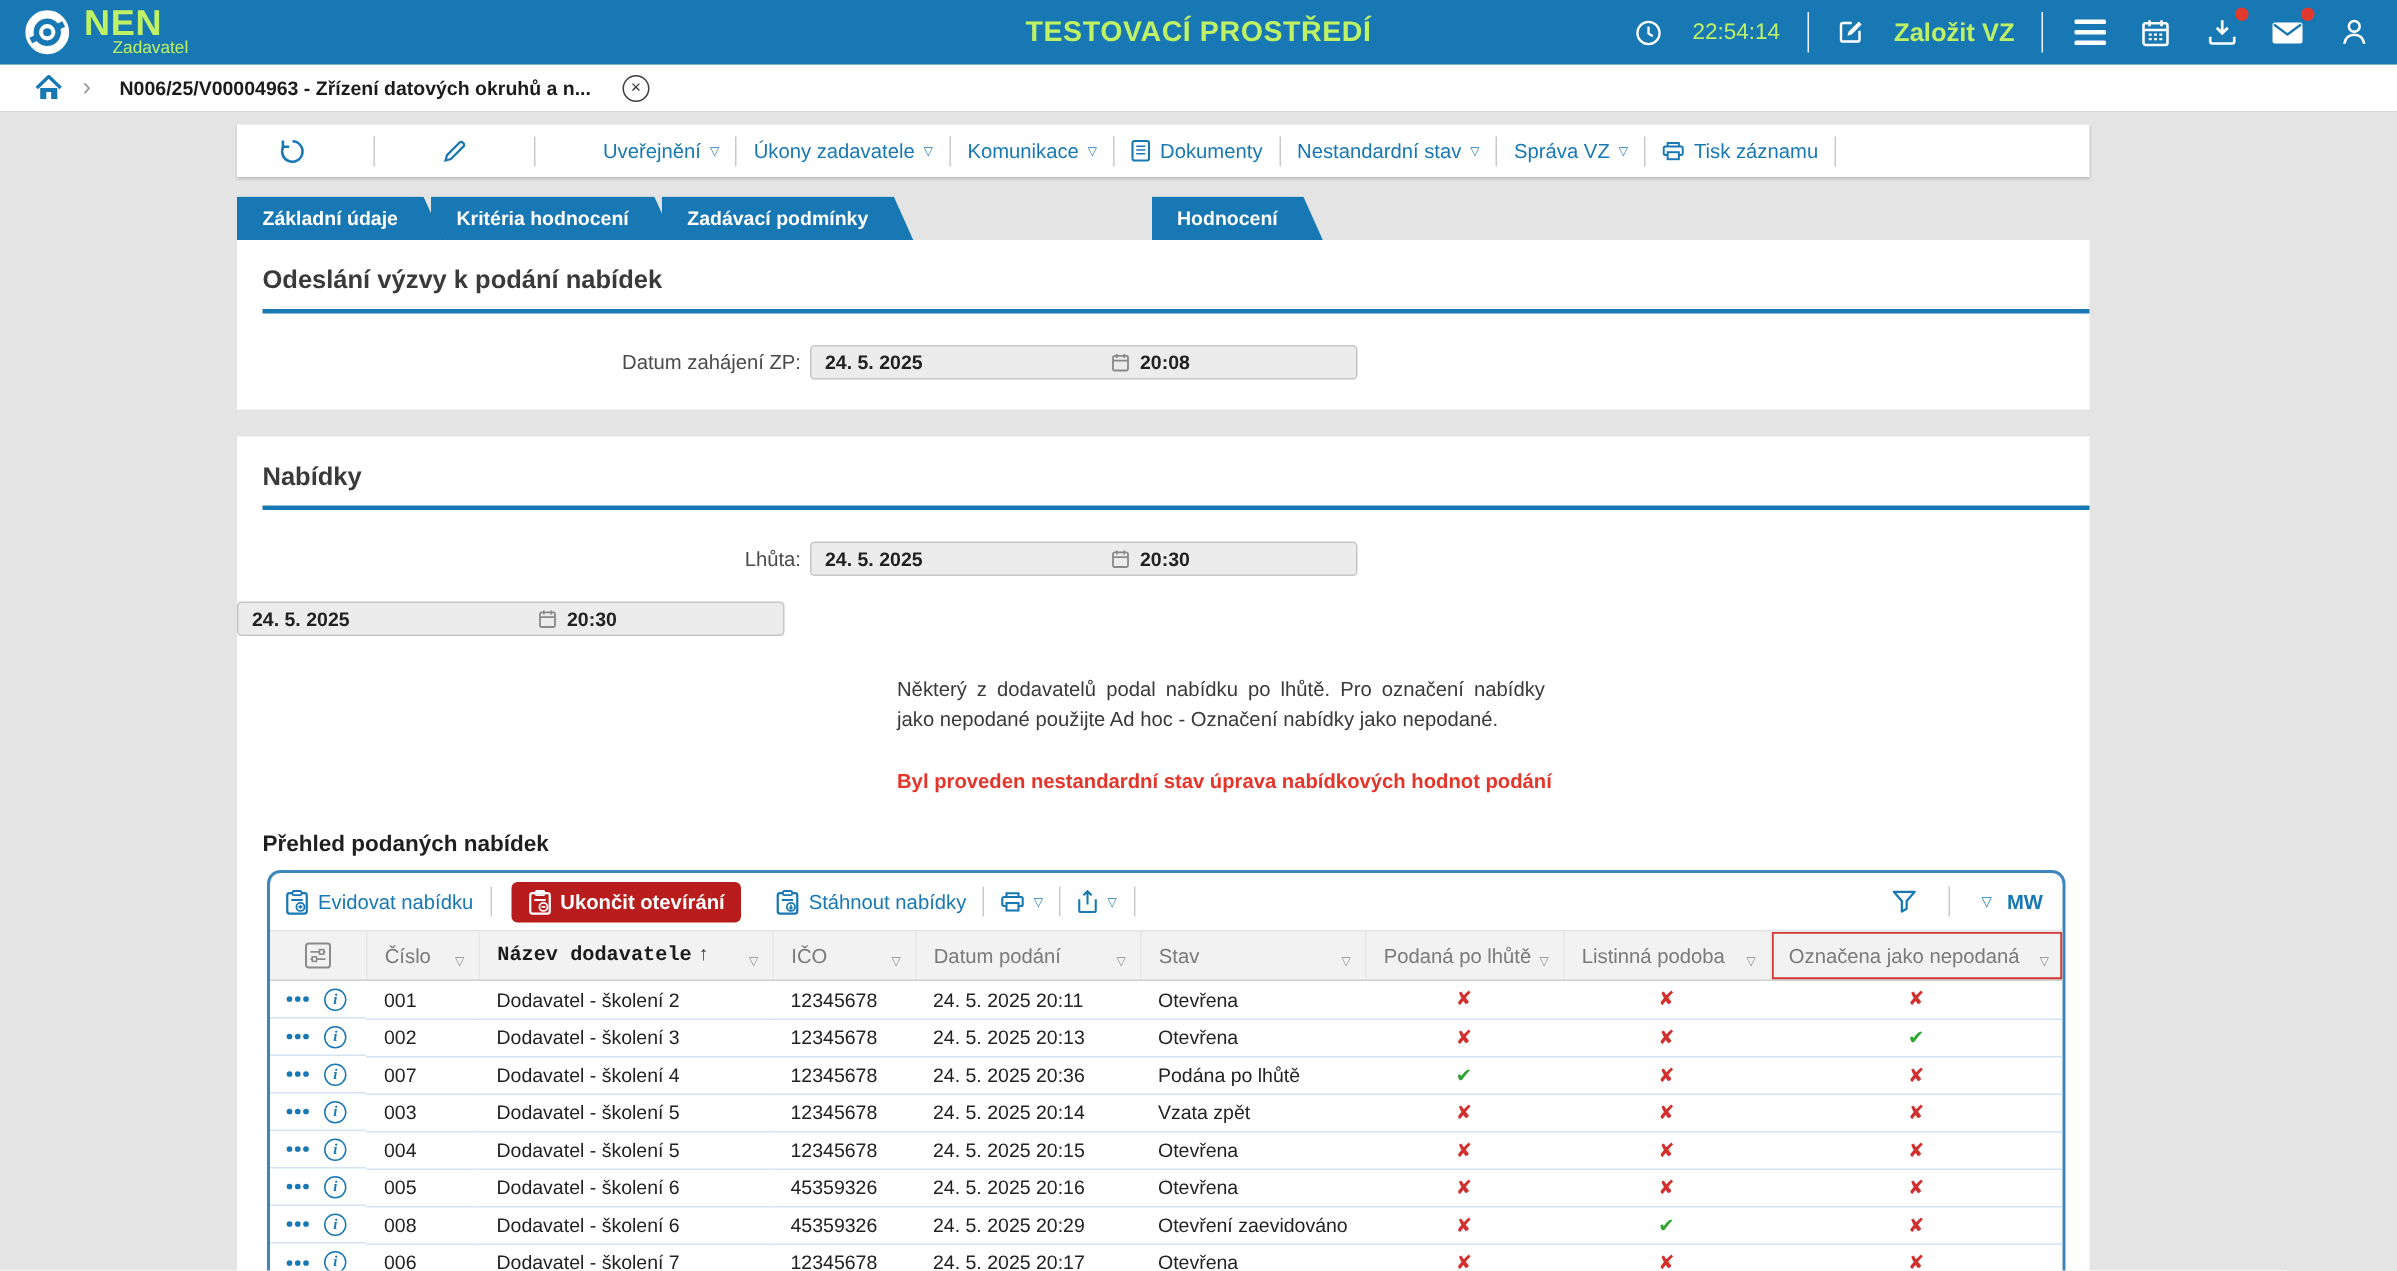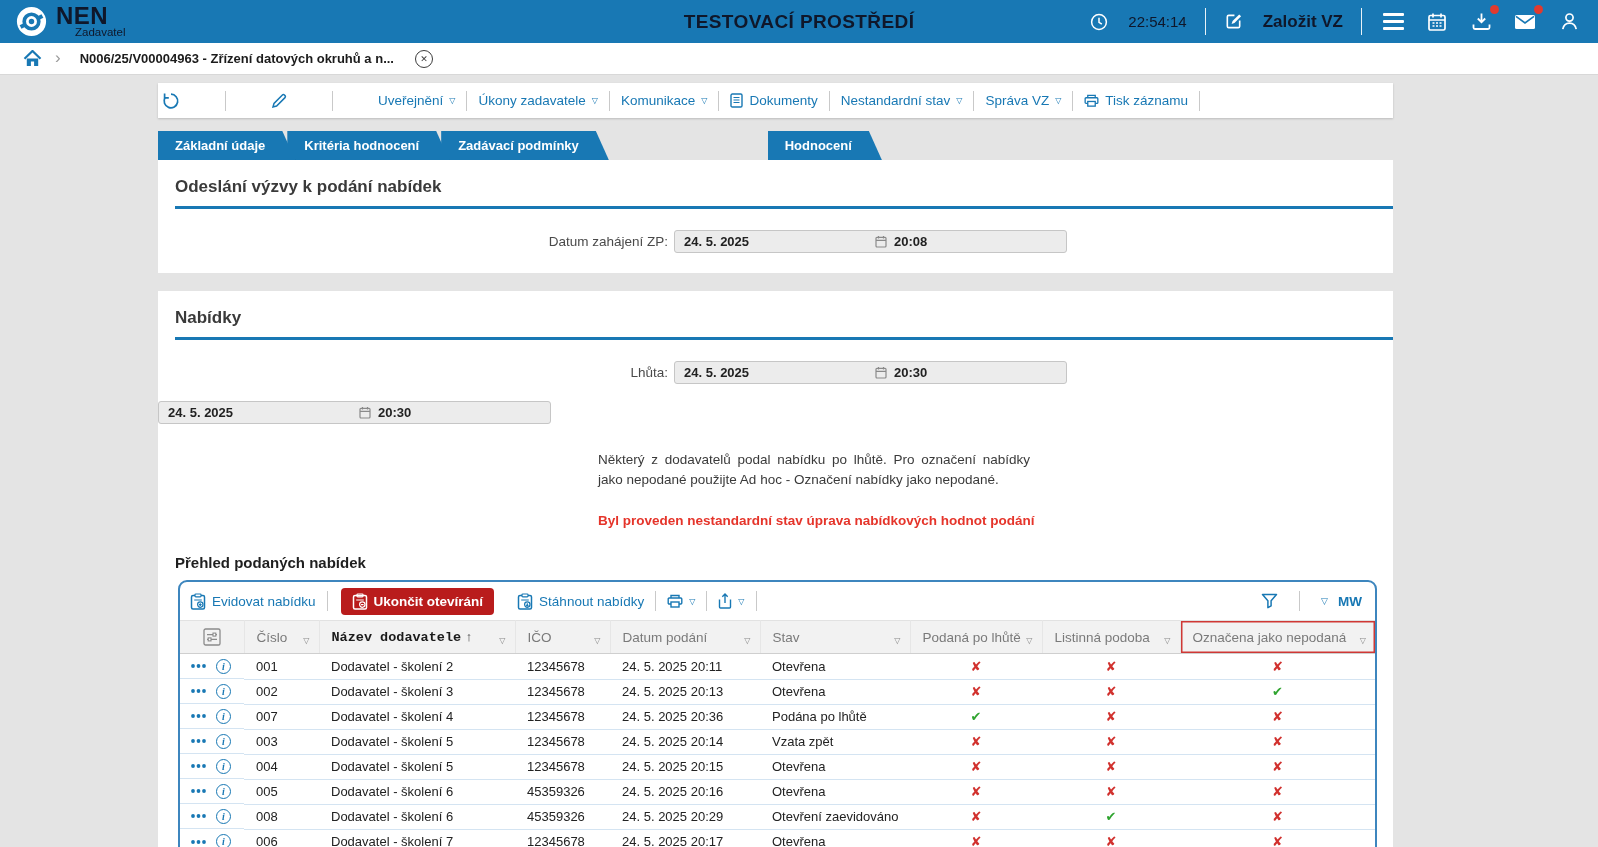--- a/index.html
+++ b/index.html
@@ -2,21 +2,21 @@
 <html lang="cs"><head>
 <meta charset="utf-8">
 <style>
   * { box-sizing: border-box; margin: 0; padding: 0; }
   html,body { width:1598px; height:847px; }
   body {
     font-family: "Liberation Sans", "DejaVu Sans", sans-serif;
     background:#e4e4e4; color:#222; overflow:hidden;
   }
   
-  .topbar{height:43px;background:#1878b4;display:flex;align-items:center;padding:0 16px;position:relative;color:#0f172a;}
+  .topbar{height:43px;background:#1878b4;display:flex;align-items:center;padding:0 16px;position:relative;color:#bef264;}
   .logo-group{display:flex;align-items:center;gap:9px;}
   .logo-swirl{width:31px;height:31px;flex:0 0 auto;}
   .logo-block{display:flex;flex-direction:column;line-height:1;}
   .logo-text{font-size:24px;font-weight:bold;letter-spacing:.5px;}
   .logo-sub{font-size:11.5px;margin:-1px 0 0 19px;}
   .env-title{position:absolute;left:50%;transform:translateX(-50%);font-size:19px;font-weight:bold;letter-spacing:.4px;white-space:nowrap;}
   .topbar-right{margin-left:auto;display:flex;align-items:center;gap:18px;}
   .tb-group{display:flex;align-items:center;gap:20px;font-size:15px;}
   .tb-vz{font-size:17px;font-weight:bold;}
   .tb-div{width:1px;height:27px;background:rgba(255,255,255,.9);}
@@ -26,39 +26,39 @@
   .burger i{display:block;width:21px;height:3px;background:#fff;border-radius:1px;}
   
   .breadcrumb{height:32px;background:#fff;border-bottom:1px solid #d8d8d8;display:flex;align-items:center;padding-left:23px;gap:13px;}
   .bc-chev{color:#9a9a9a;font-size:17px;line-height:1;margin-top:-2px;}
   .bc-label{font-size:13px;font-weight:bold;color:#1b1b1b;margin-left:6px;}
   .bc-close{width:18px;height:18px;border:1.5px solid #3c3c3c;border-radius:50%;display:flex;align-items:center;justify-content:center;font-size:9px;color:#3c3c3c;margin-left:8px;cursor:pointer;}
   
   .page{padding-top:8px;}
   .content{width:1235px;margin-left:158px;}
   
-  .cmdbar{background:#fff;height:35px;display:flex;align-items:center;padding:0 6px 0 4px;box-shadow:0 1px 2px rgba(0,0,0,.18);gap:34px;}
+  .cmdbar{background:#fff;height:35px;display:flex;align-items:center;padding:0 6px 0 28px;box-shadow:0 1px 2px rgba(0,0,0,.18);gap:34px;}
   .tool-btn{display:flex;align-items:center;gap:6px;color:#1878b4;font-size:13.5px;cursor:pointer;white-space:nowrap;}
   .tool-ic{display:flex;align-items:center;color:#1878b4;}
   .caret{font-size:8px;line-height:1;margin-top:1px;}
   .vsep{width:1px;height:20px;background:#c9c9c9;margin:0 11px;flex:0 0 auto;}
   #cmd-items{display:flex;align-items:center;}
   
   .tabs{display:flex;margin-top:13px;height:29px;position:relative;}
   .tab{position:relative;background:#1878b4;color:#fff;font-size:13px;font-weight:bold;display:flex;align-items:center;padding:0 30px 0 17px;margin-right:-8px;white-space:nowrap;clip-path:polygon(0 0,calc(100% - 13px) 0,100% 100%,0 100%);filter:drop-shadow(2px 1px 1px rgba(0,0,0,.38));cursor:pointer;}
   .tab.active{background:#fff;color:#000;}
   
   .section{background:#fff;}
   .sec-pad1{padding:10px 0 20px;}
   .sec-pad2{padding:10px 0 28px;margin-top:18px;}
   .sec-title{font-size:17px;font-weight:bold;color:#3a3a3a;padding:7px 0 9px 17px;}
   .sec-rule{height:3px;background:#1878b4;margin-left:17px;}
   .field-row{display:flex;align-items:center;margin-top:21px;}
-  .field-label{width:516px;text-align:right;padding-right:6px;font-size:13.5px;color:#4a4a4a;white-space:nowrap;}
-  .field{width:393px;height:23px;background:#ececec;border:1px solid #c6c6c6;border-radius:3px;display:flex;align-items:center;font-size:13px;font-weight:bold;color:#222;cursor:text;}
+  .field-label{width:382px;text-align:right;padding-right:6px;font-size:13.5px;color:#4a4a4a;white-space:nowrap;}
+  .field{width:365px;height:23px;background:#ececec;border:1px solid #c6c6c6;border-radius:3px;display:flex;align-items:center;font-size:13px;font-weight:bold;color:#222;cursor:text;}
   .f-date{width:200px;padding-left:9px;}
   .f-cal{display:flex;align-items:center;margin-right:7px;}
   .f-time{flex:1;}
   .note{margin:26px 0 0 440px;width:432px;text-align:justify;font-size:13.5px;line-height:1.45;color:#3a3a3a;}
   .warning{margin:24px 0 0 440px;font-size:13.5px;font-weight:bold;color:#e5342a;}
   .tbl-title{font-size:15px;font-weight:bold;color:#1f1f1f;margin:26px 0 9px 17px;}
   
   .panel{width:1199px;margin-left:20px;border:2px solid #3d86be;border-radius:9px;overflow:hidden;background:#fff;}
   .panel-bar{height:38px;display:flex;align-items:center;padding:0 13px 0 10px;}
   .tbl-btn{display:flex;align-items:center;gap:6px;color:#1878b4;font-size:13.5px;cursor:pointer;white-space:nowrap;}

